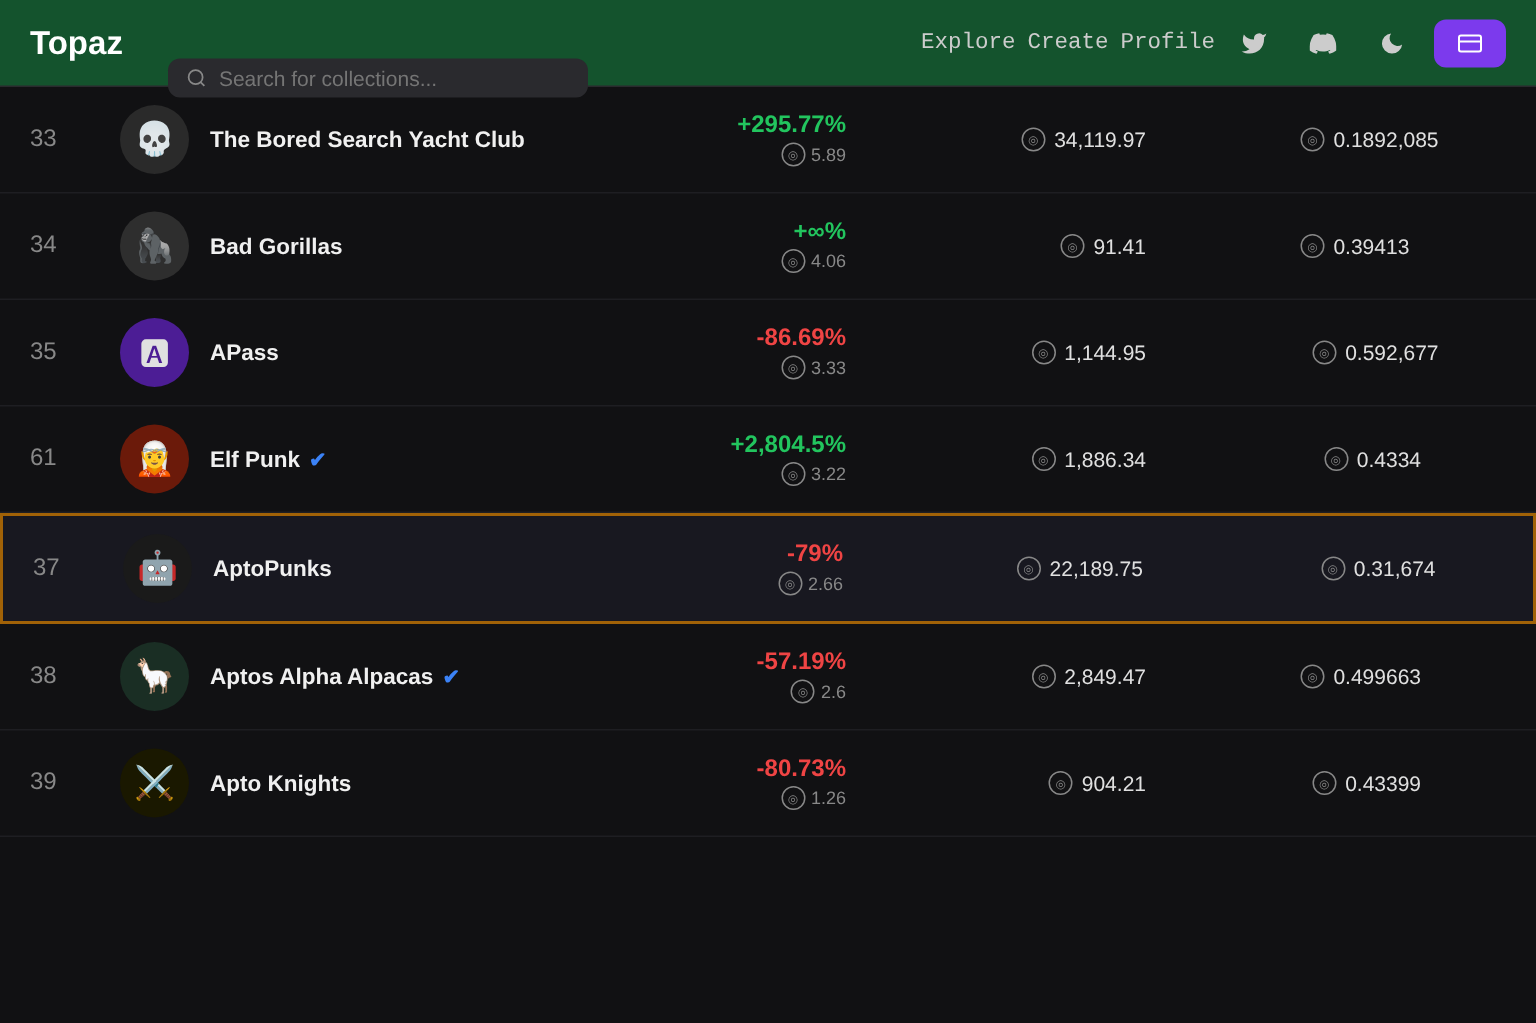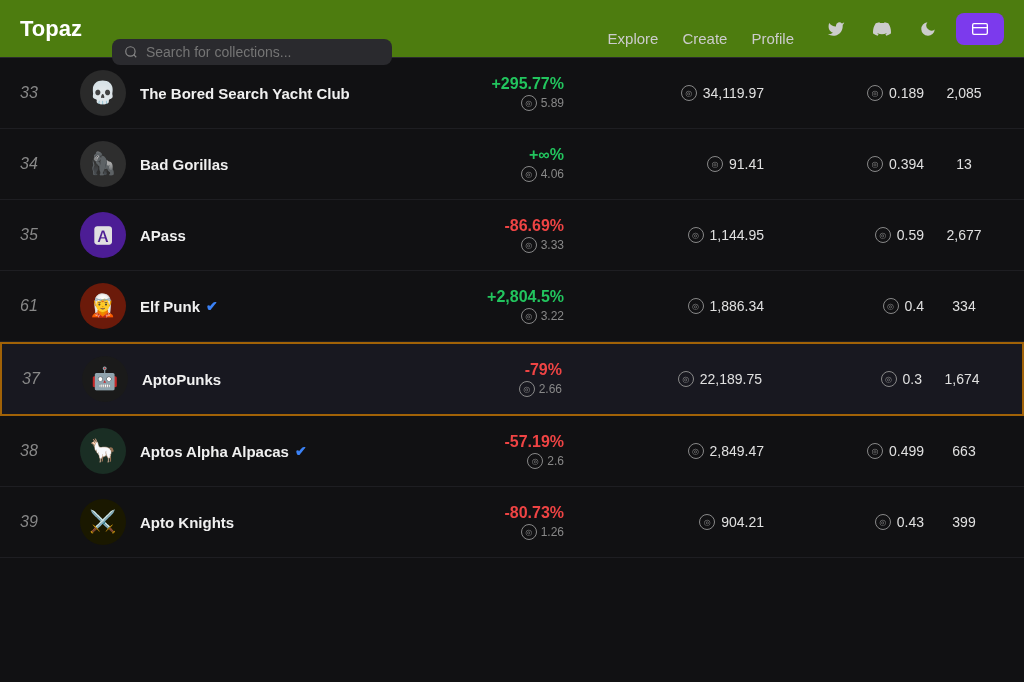--- a/index.html
+++ b/index.html
@@ -11,21 +11,21 @@
       width: 1024px;
       overflow-x: hidden;
     }
 
     
     .header {
       display: flex;
       align-items: center;
       padding: 0 20px;
       height: 58px;
-      background: #4d7c0f;
+      background: #14532d;
       border-bottom: 1px solid #2a2a2e;
       position: sticky;
       top: 0;
       z-index: 10;
     }
     .logo {
       font-size: 22px;
       font-weight: 700;
       color: #fff;
       margin-right: 30px;
@@ -47,23 +47,24 @@
       color: #aaa;
       font-size: 14px;
       width: 100%;
     }
     .search-icon-svg {
       color: #888;
       flex-shrink: 0;
     }
     .header-nav {
       display: flex;
-      align-items: flex-end;
+      align-items: center;
       margin-left: auto;
-      gap: 24px;
+      gap: 8px;
+      font-family: Liberation Mono, monospace;
     }
     .nav-link {
       color: #ccc;
       font-size: 15px;
       cursor: pointer;
       text-decoration: none;
     }
     .header-icons {
       display: flex;
       align-items: center;
@@ -110,21 +111,20 @@
       cursor: pointer;
     }
     .table-row.highlighted {
       border: 2px solid #a16207;
       background: #181820;
     }
     .rank {
       font-size: 16px;
       color: #888;
       font-weight: 500;
-      font-style: italic;
     }
     .collection-info {
       display: flex;
       align-items: center;
       gap: 14px;
     }
     .collection-avatar {
       width: 46px;
       height: 46px;
       border-radius: 50%;
@@ -179,21 +179,21 @@
     }
     .volume-col, .floor-col {
       display: flex;
       align-items: center;
       gap: 6px;
       font-size: 14px;
       color: #e0e0e0;
       justify-content: flex-end;
     }
     .owners-col {
-      text-align: center;
+      text-align: left;
       font-size: 14px;
       color: #e0e0e0;
     }
   </style>
 </head>
 <body>
 
 <header class="header">
   <div class="logo">Topaz</div>
 

